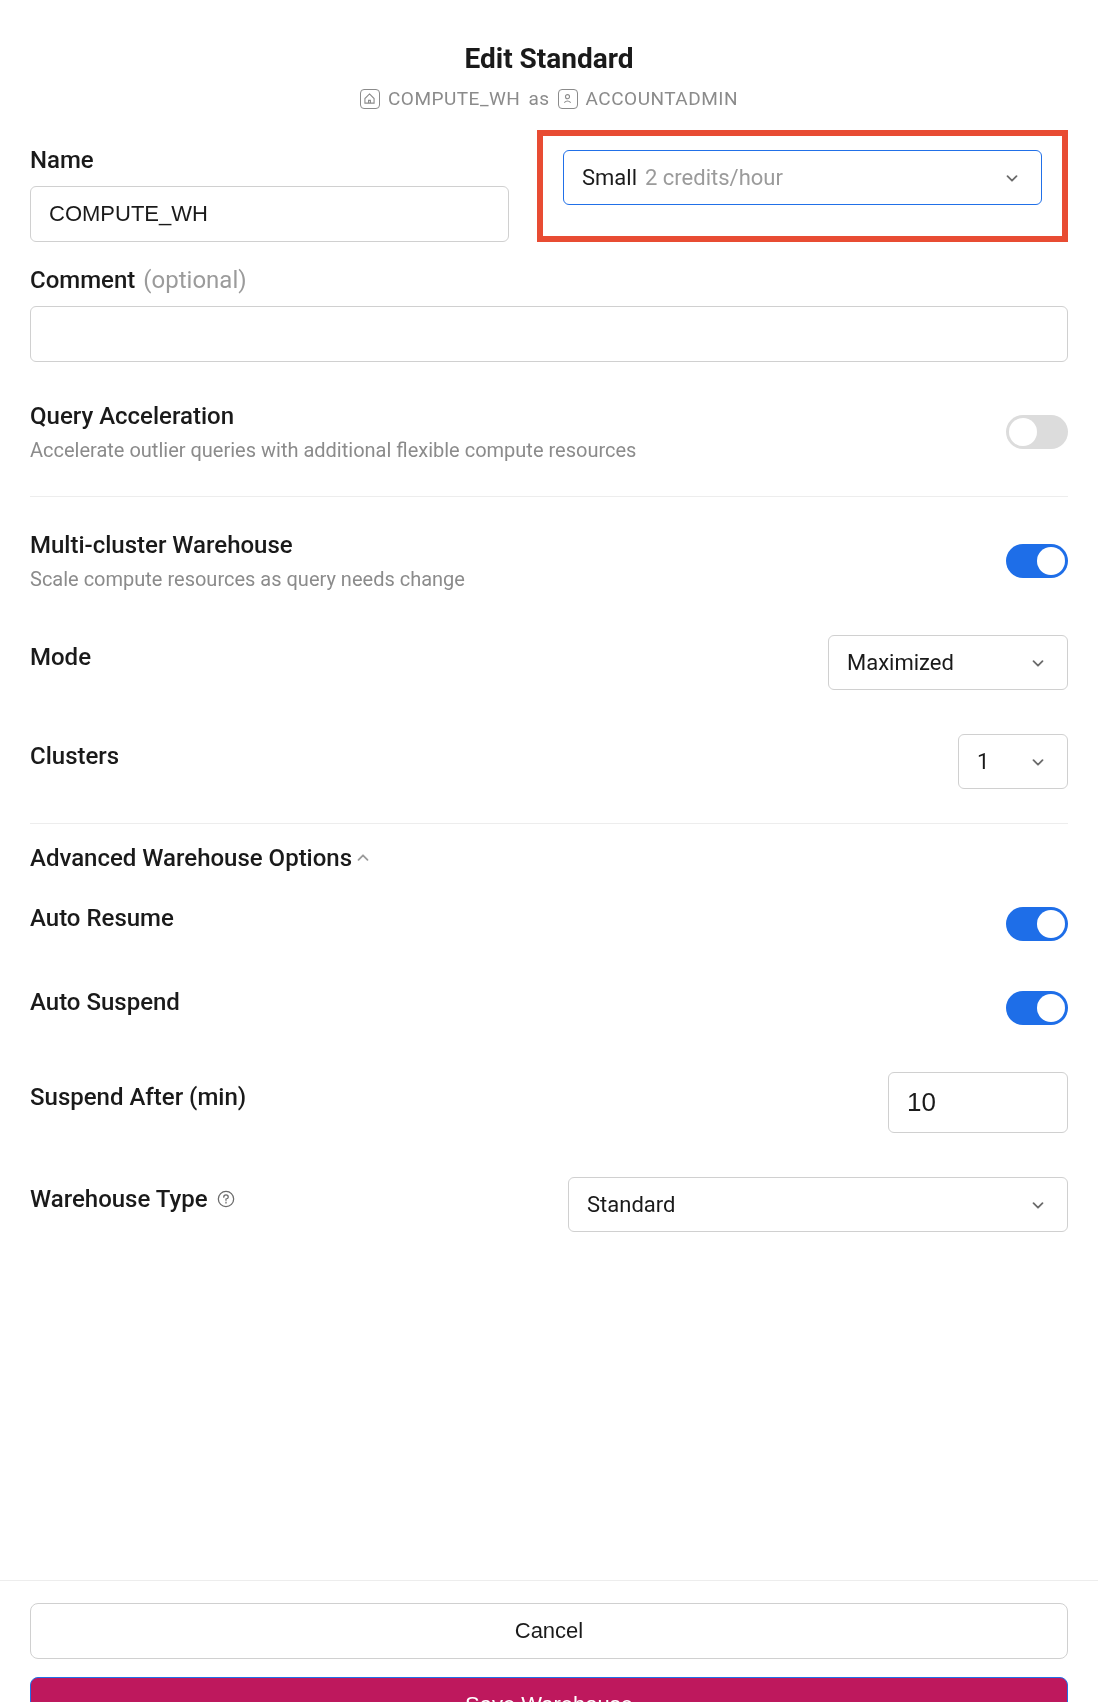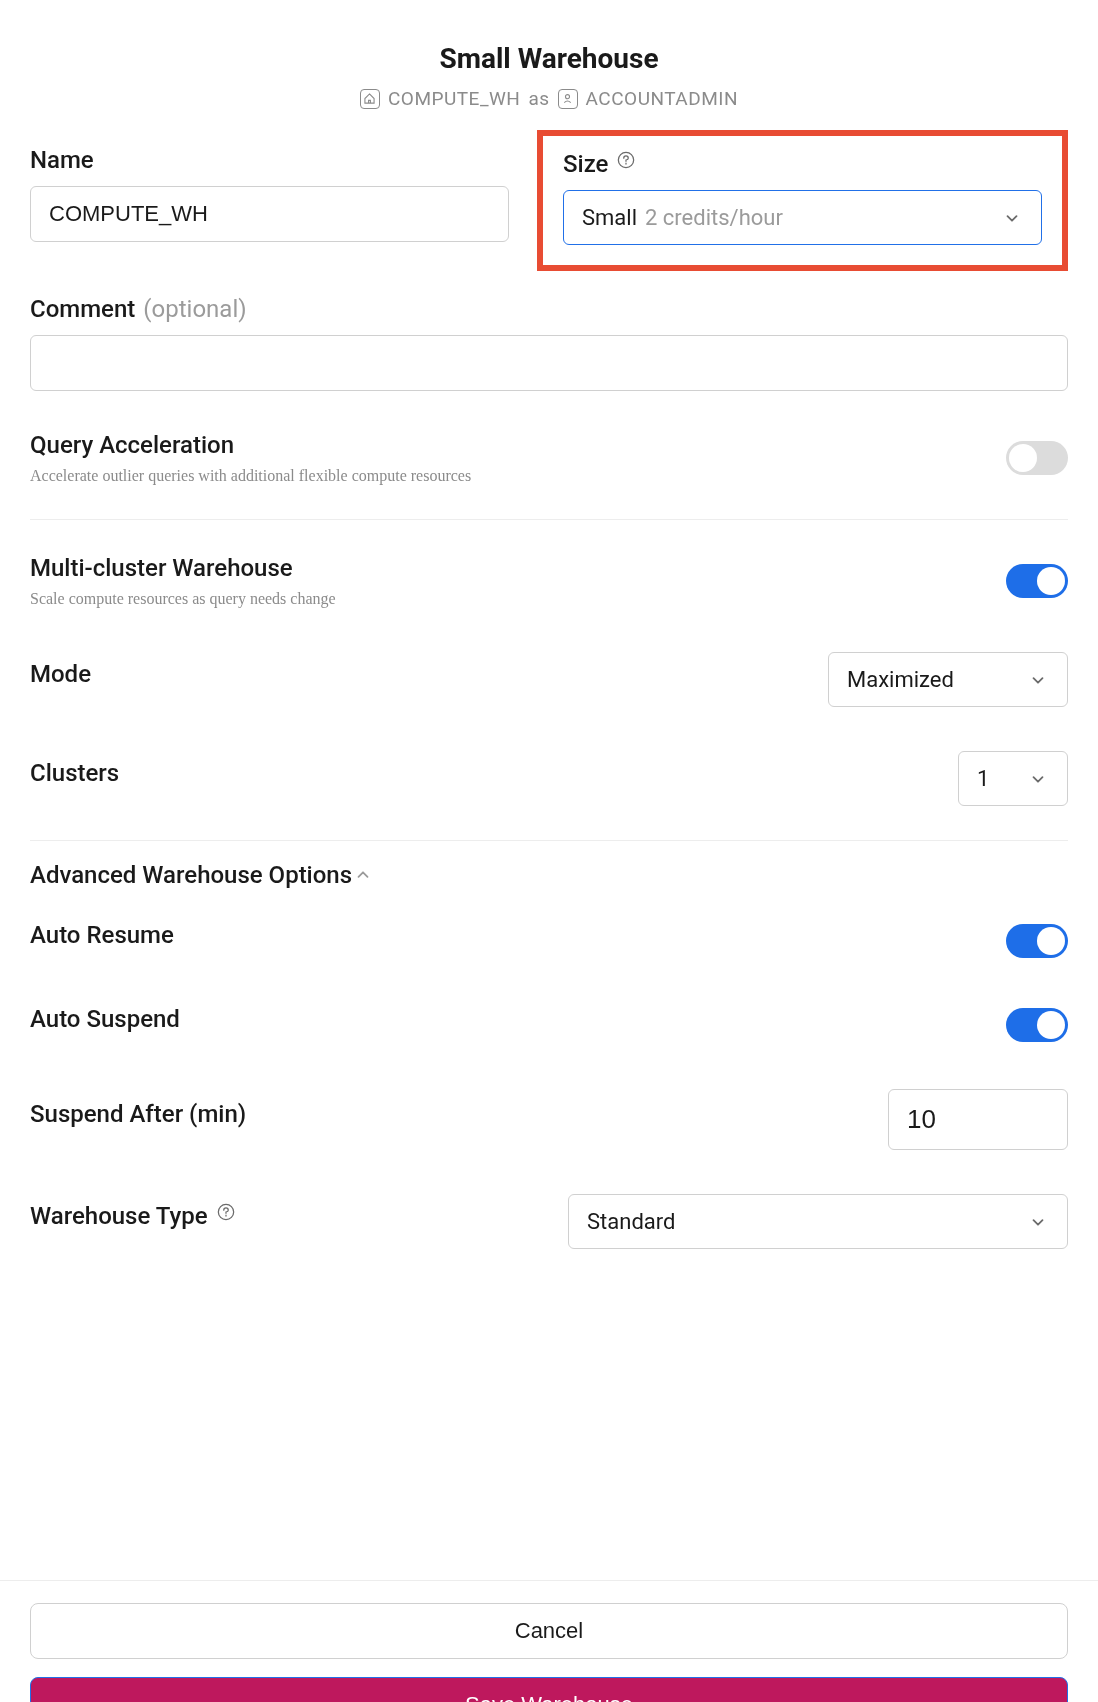--- a/index.html
+++ b/index.html
@@ -48,21 +48,21 @@
     }
     .form-col {
       flex: 1;
     }
     .label {
       font-size: 24px;
       font-weight: 500;
       color: #1a1a1a;
       margin-bottom: 12px;
       display: flex;
-      align-items: flex-start;
+      align-items: center;
       gap: 8px;
     }
     .label .optional {
       color: #9b9b9b;
       font-weight: 400;
     }
     .input-text {
       width: 100%;
       padding: 14px 18px;
       font-size: 22px;
@@ -97,24 +97,23 @@
     .highlight .select-btn {
       border: 1.5px solid #2170e8;
     }
     .section-row {
       display: flex;
       align-items: center;
       justify-content: space-between;
       padding: 22px 0;
     }
     .section-row .section-text .subtitle {
-      font-size: 16px;
+      font-size: 20px;
       color: #8b8b8b;
       margin-top: 8px;
-      font-family: Liberation Serif, serif;
     }
     .section-row .section-text .label { margin-bottom: 0; }
     .divider {
       border: none;
       border-top: 1px solid #ededed;
       margin: 12px 0;
     }
     .toggle {
       position: relative;
       width: 62px;
@@ -195,21 +194,21 @@
       overflow: hidden;
     }
   </style>
 </head>
 <body>
 
 <div class="scroll-body">
 <div class="dialog">
 
   <div class="dialog-header">
-    <h1 class="dialog-title">Small Warehouse</h1>
+    <h1 class="dialog-title">Edit Standard</h1>
     <div class="breadcrumb">
       <span class="icon-box">
         <svg width="11" height="11" viewBox="0 0 12 12">
               <path d="M6 1 L11 6 L11 11 L1 11 L1 6 Z M5 8 L7 8 L7 11 L5 11 Z" fill="none" stroke="#8b8b8b" stroke-width="1.2"></path>
             </svg>
       </span>
       <span>COMPUTE_WH</span>
       <span>as</span>
       <span class="icon-box">
         <svg width="11" height="11" viewBox="0 0 12 12">
@@ -222,29 +221,20 @@
   </div>
 
   <div class="form-row">
     <div class="form-col">
       <div class="label">
             <span>Name</span>
           </div>
       <input class="input-text" type="text" value="COMPUTE_WH" style="">
     </div>
     <div class="form-col highlight">
-      <div class="label">
-        <span>Size</span>
-        <span class="help-icon">
-          <svg width="18" height="18" viewBox="0 0 20 20">
-                <circle cx="10" cy="10" r="8.5" fill="none" stroke="#6b6b6b" stroke-width="1.4"></circle>
-                <path d="M7.5 8 Q7.5 5.5 10 5.5 Q12.5 5.5 12.5 8 Q12.5 9.5 10 10 L10 11.5 M10 13.5 L10 14.5" fill="none" stroke="#6b6b6b" stroke-width="1.4" stroke-linecap="round"></path>
-              </svg>
-        </span>
-      </div>
       <div class="select-btn">
         <span class="sel-text">
           <span>Small</span>
           <span class="muted">2 credits/hour</span>
         </span>
         <span class="chevron">
           <svg width="18" height="18" viewBox="0 0 20 20">
                 <path d="M5 8 L10 13 L15 8" fill="none" stroke="#6b6b6b" stroke-width="2" stroke-linecap="round" stroke-linejoin="round"></path>
               </svg>
         </span>

